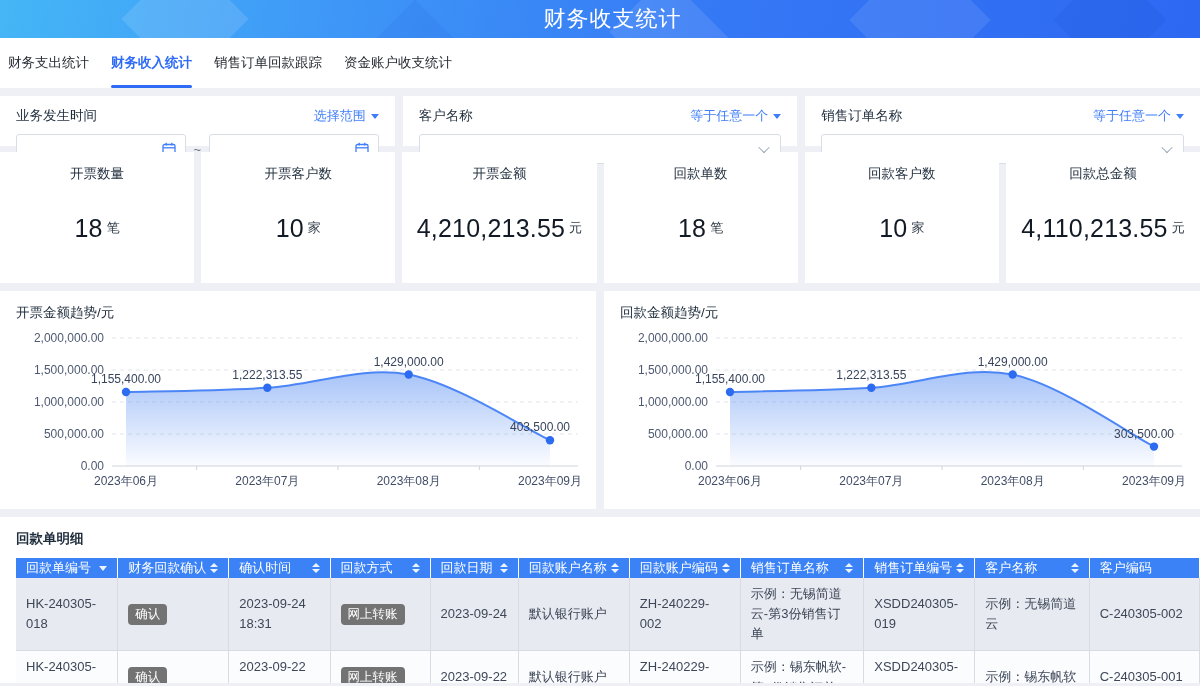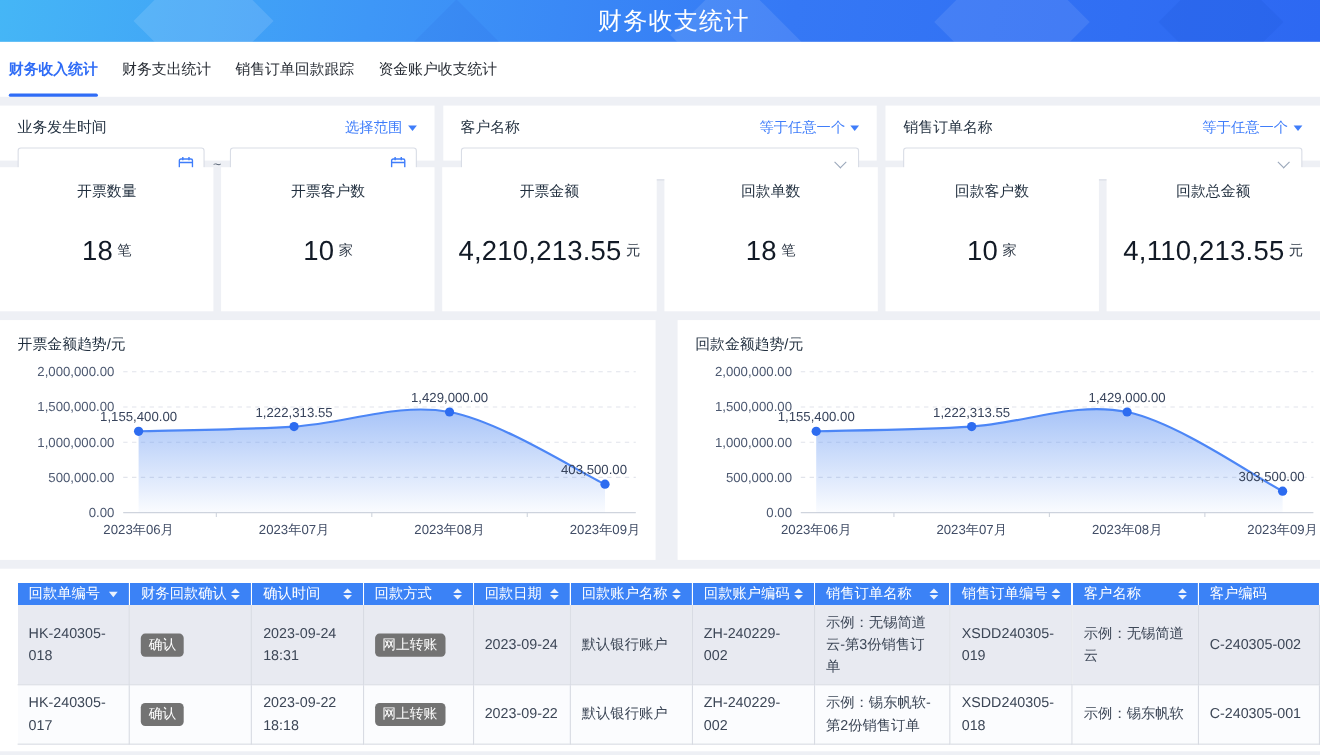--- a/index.html
+++ b/index.html
@@ -56,21 +56,21 @@
 
   
   .stats{ display:flex; gap:7px; margin-top:6px; }
   .stat-card{ flex:1 1 0; height:131px; display:flex; flex-direction:column; align-items:center; padding-top:13px; }
   .stat-label{ font-size:13.5px; color:#1f2d3d; }
   .stat-value-wrap{ flex:1; display:flex; align-items:center; justify-content:center; padding-bottom:10px; }
   .stat-value{ font-size:25px; color:#121a26; font-weight:500; letter-spacing:.2px; }
   .stat-unit{ font-size:13px; color:#323c4a; margin-left:4px; }
 
   
-  .charts{ display:flex; gap:20px; margin-top:8px; }
+  .charts{ display:flex; gap:8px; margin-top:8px; }
   .chart-card{ flex:1 1 0; height:218px; padding:13px 12px 0 16px; }
   .chart-title{ font-size:13.5px; font-weight:500; color:#1f2d3d; }
   .chart-svg{ display:block; margin-top:4px; }
   .chart-svg text{ font-family:"Liberation Sans","DejaVu Sans",sans-serif; }
 
   
   .table-card{ margin-top:8px; height:166px; padding:13px 0 0 16px; overflow:hidden; }
   .table-title{ font-size:13.5px; font-weight:700; color:#1f2d3d; margin-bottom:10px; }
   table{ border-collapse:collapse; table-layout:fixed; }
   thead th{
@@ -102,22 +102,22 @@
 <div class="banner">
   <div class="shape s1"></div>
   <div class="shape s2"></div>
   <div class="shape s3"></div>
   <div class="shape s4"></div>
   <div class="shape s5"></div>
   <div class="banner-title">财务收支统计</div>
 </div>
 
 <div class="tabbar" id="tabbar">
+    <div class="tab">财务支出统计</div>
     <div class="tab active">财务收入统计</div>
-    <div class="tab">财务支出统计</div>
     <div class="tab">销售订单回款跟踪</div>
     <div class="tab">资金账户收支统计</div>
   </div>
 
 <div class="filters">
   <div class="card filter-card">
     <div class="filter-head">
       <span class="filter-label">业务发生时间</span>
       <span class="filter-mode">
         <span>选择范围</span>
@@ -290,20 +290,21 @@
         <text x="524" y="111.576" text-anchor="middle" font-size="12" fill="#38445c">303,500.00</text>
         <text x="110" y="159" text-anchor="middle" font-size="12" fill="#414d66">2023年06月</text>
         <text x="251.33333333333334" y="159" text-anchor="middle" font-size="12" fill="#414d66">2023年07月</text>
         <text x="392.6666666666667" y="159" text-anchor="middle" font-size="12" fill="#414d66">2023年08月</text>
         <text x="534" y="159" text-anchor="middle" font-size="12" fill="#414d66">2023年09月</text>
       </svg>
   </div>
 </div>
 
 <div class="card table-card">
+  <div class="table-title">回款单明细</div>
   <table>
     <colgroup id="table-colgroup">
         <col style="width: 104px;">
         <col style="width: 98px;">
         <col style="width: 110px;">
         <col style="width: 108px;">
         <col style="width: 90px;">
         <col style="width: 95px;">
         <col style="width: 98px;">
         <col style="width: 130px;">

